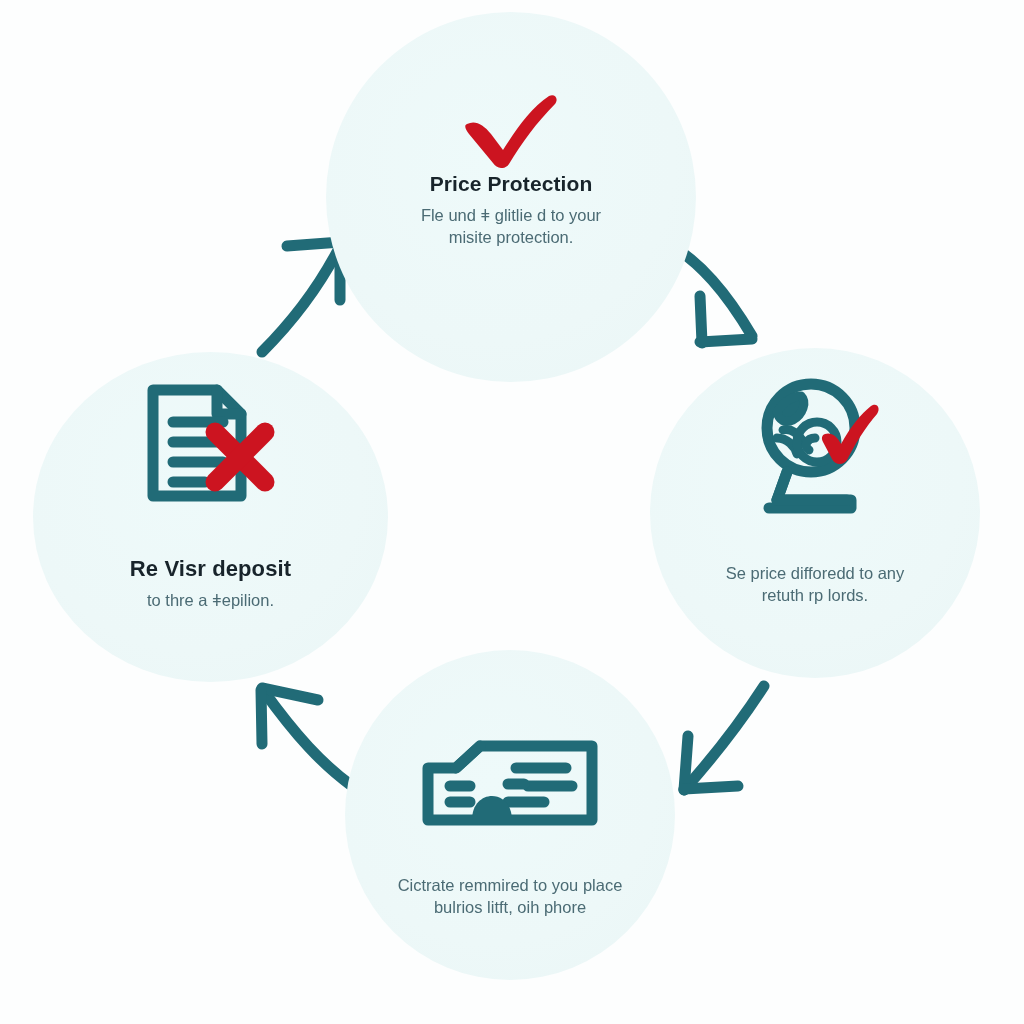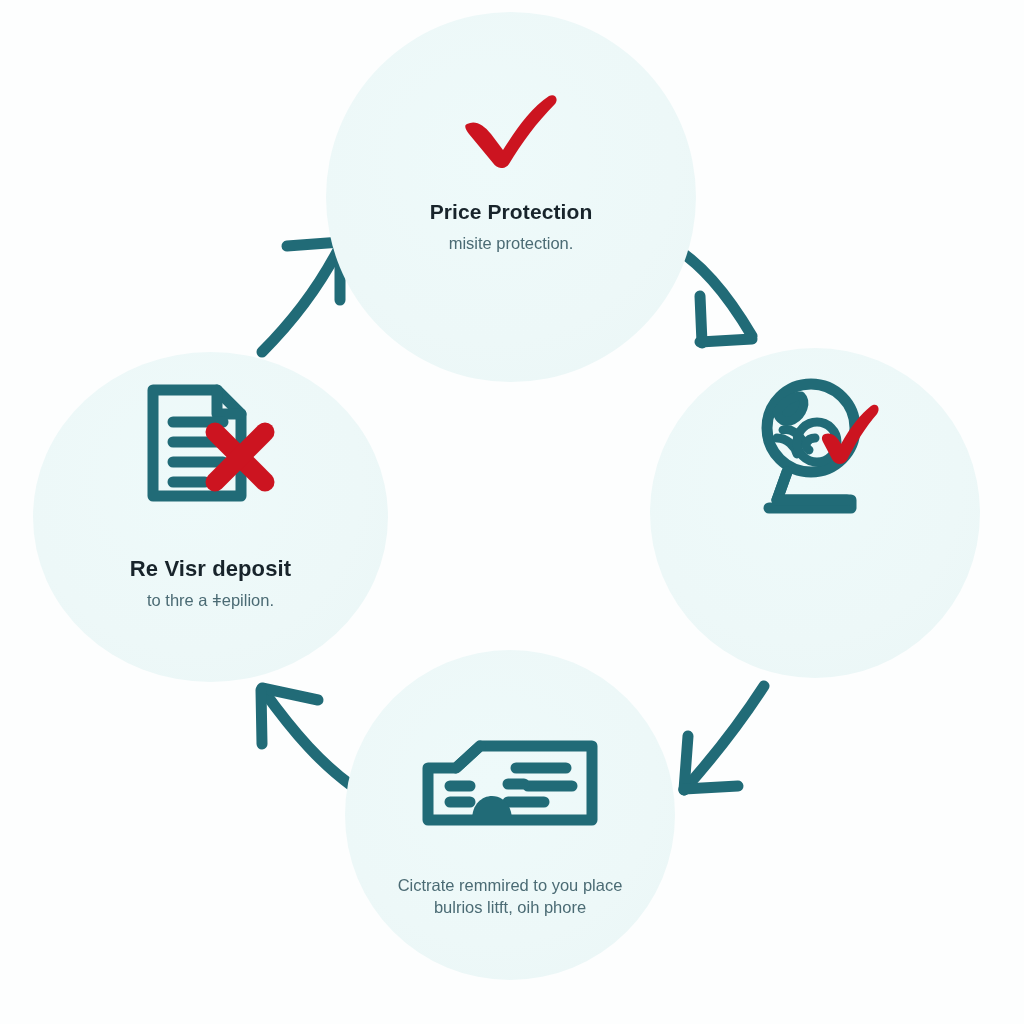--- a/index.html
+++ b/index.html
@@ -44,21 +44,21 @@
     color: #4b6b74;
     line-height: 1.35;
   }
 
   
   #node-top {
     left: 326px; top: 12px;
     width: 370px; height: 370px;
     padding-top: 78px;
   }
-  #node-top .node-title { font-size: 21px; margin-top: 28px; }
+  #node-top .node-title { font-size: 21px; margin-top: 0; }
   #node-top .node-desc  { font-size: 16.5px; margin-top: 8px; width: 250px; }
 
   #node-right {
     left: 650px; top: 348px;
     width: 330px; height: 330px;
     padding-top: 28px;
   }
   #node-right .node-desc { font-size: 16.5px; margin-top: 42px; width: 248px; }
 
   #node-bottom {
@@ -113,20 +113,21 @@
   <div class="node" id="node-top">
     <span class="node-icon">
       <svg width="100" height="78" viewBox="0 0 100 78">
         <path d="M6 34 C 14 30, 22 34, 30 44 L 42 60 C 56 38, 70 18, 88 6
                  C 94 3, 98 9, 94 14 C 76 32, 60 54, 48 74
                  C 44 80, 36 79, 32 73 L 8 44 C 4 39, 3 35, 6 34 Z" fill="#cc1420"></path>
       </svg>
     </span>
     <div class="node-title">Price Protection</div>
     <div class="node-desc">
+      <div>Fle und ǂ glitlie d to your</div>
       <div>misite protection.</div>
     </div>
   </div>
 
   <div class="node" id="node-right">
     <span class="node-icon">
       <svg width="136" height="140" viewBox="0 0 136 140">
         <g fill="none" stroke="#216b77" stroke-width="11" stroke-linecap="round" stroke-linejoin="round">
           <circle cx="64" cy="52" r="44"></circle>
           <path d="M40 96 L 30 124 L 104 124 L 104 132 L 22 132"></path>
@@ -138,20 +139,24 @@
           <path d="M36 54 C 44 52, 52 58, 56 66"></path>
           <path d="M30 62 C 40 62, 48 70, 50 78"></path>
           <circle cx="70" cy="66" r="20"></circle>
           <path d="M68 62 C 60 62, 56 70, 62 74"></path>
         </g>
         <path d="M78 58 C 84 56, 90 60, 94 68 C 104 50, 114 38, 124 30
                  C 130 26, 134 32, 130 38 C 118 52, 108 68, 100 84
                  C 96 90, 88 89, 85 83 L 76 66 C 74 62, 75 59, 78 58 Z" fill="#cc1420"></path>
       </svg>
     </span>
+    <div class="node-desc">
+      <div>Se price difforedd to any</div>
+      <div>retuth rp lords.</div>
+    </div>
   </div>
 
   <div class="node" id="node-bottom">
     <span class="node-icon">
       <svg width="180" height="92" viewBox="0 0 180 92">
         <g fill="none" stroke="#216b77" stroke-width="11" stroke-linecap="round" stroke-linejoin="round">
           <path d="M8 32 L 8 84 L 172 84 L 172 10 L 60 10 L 36 32 Z"></path>
           <path d="M36 32 L 60 10"></path>
           <path d="M30 50 L 50 50"></path>
           <path d="M30 66 L 50 66"></path>

